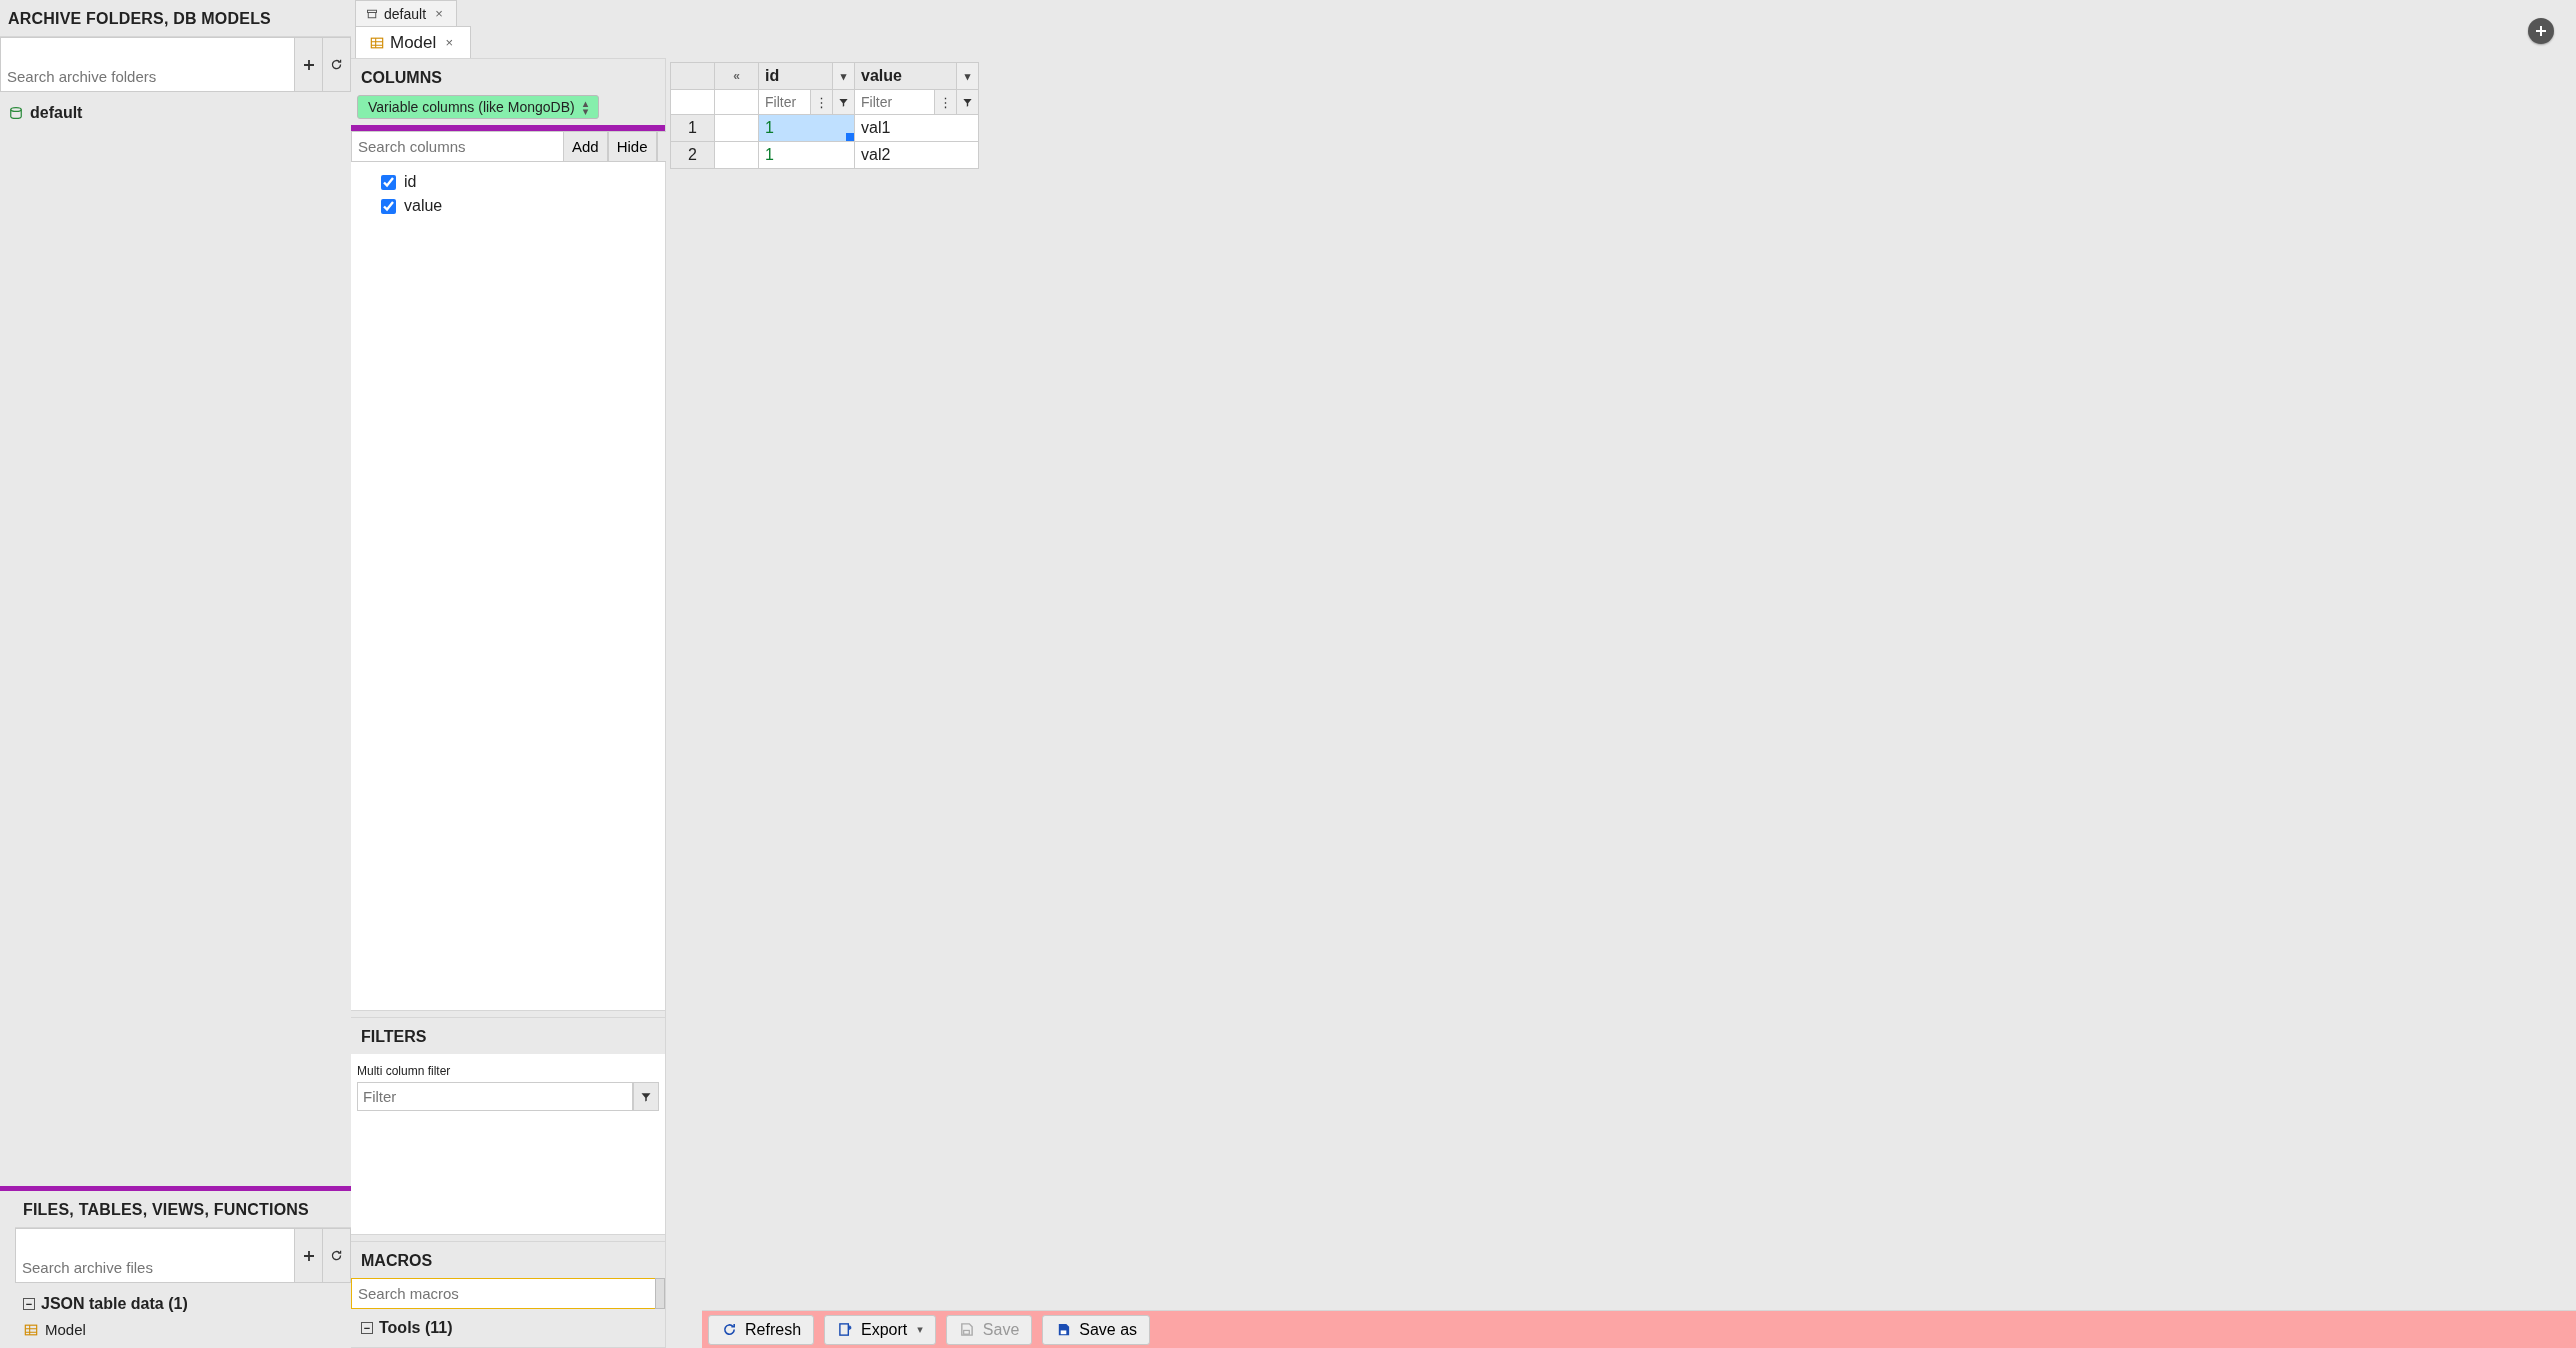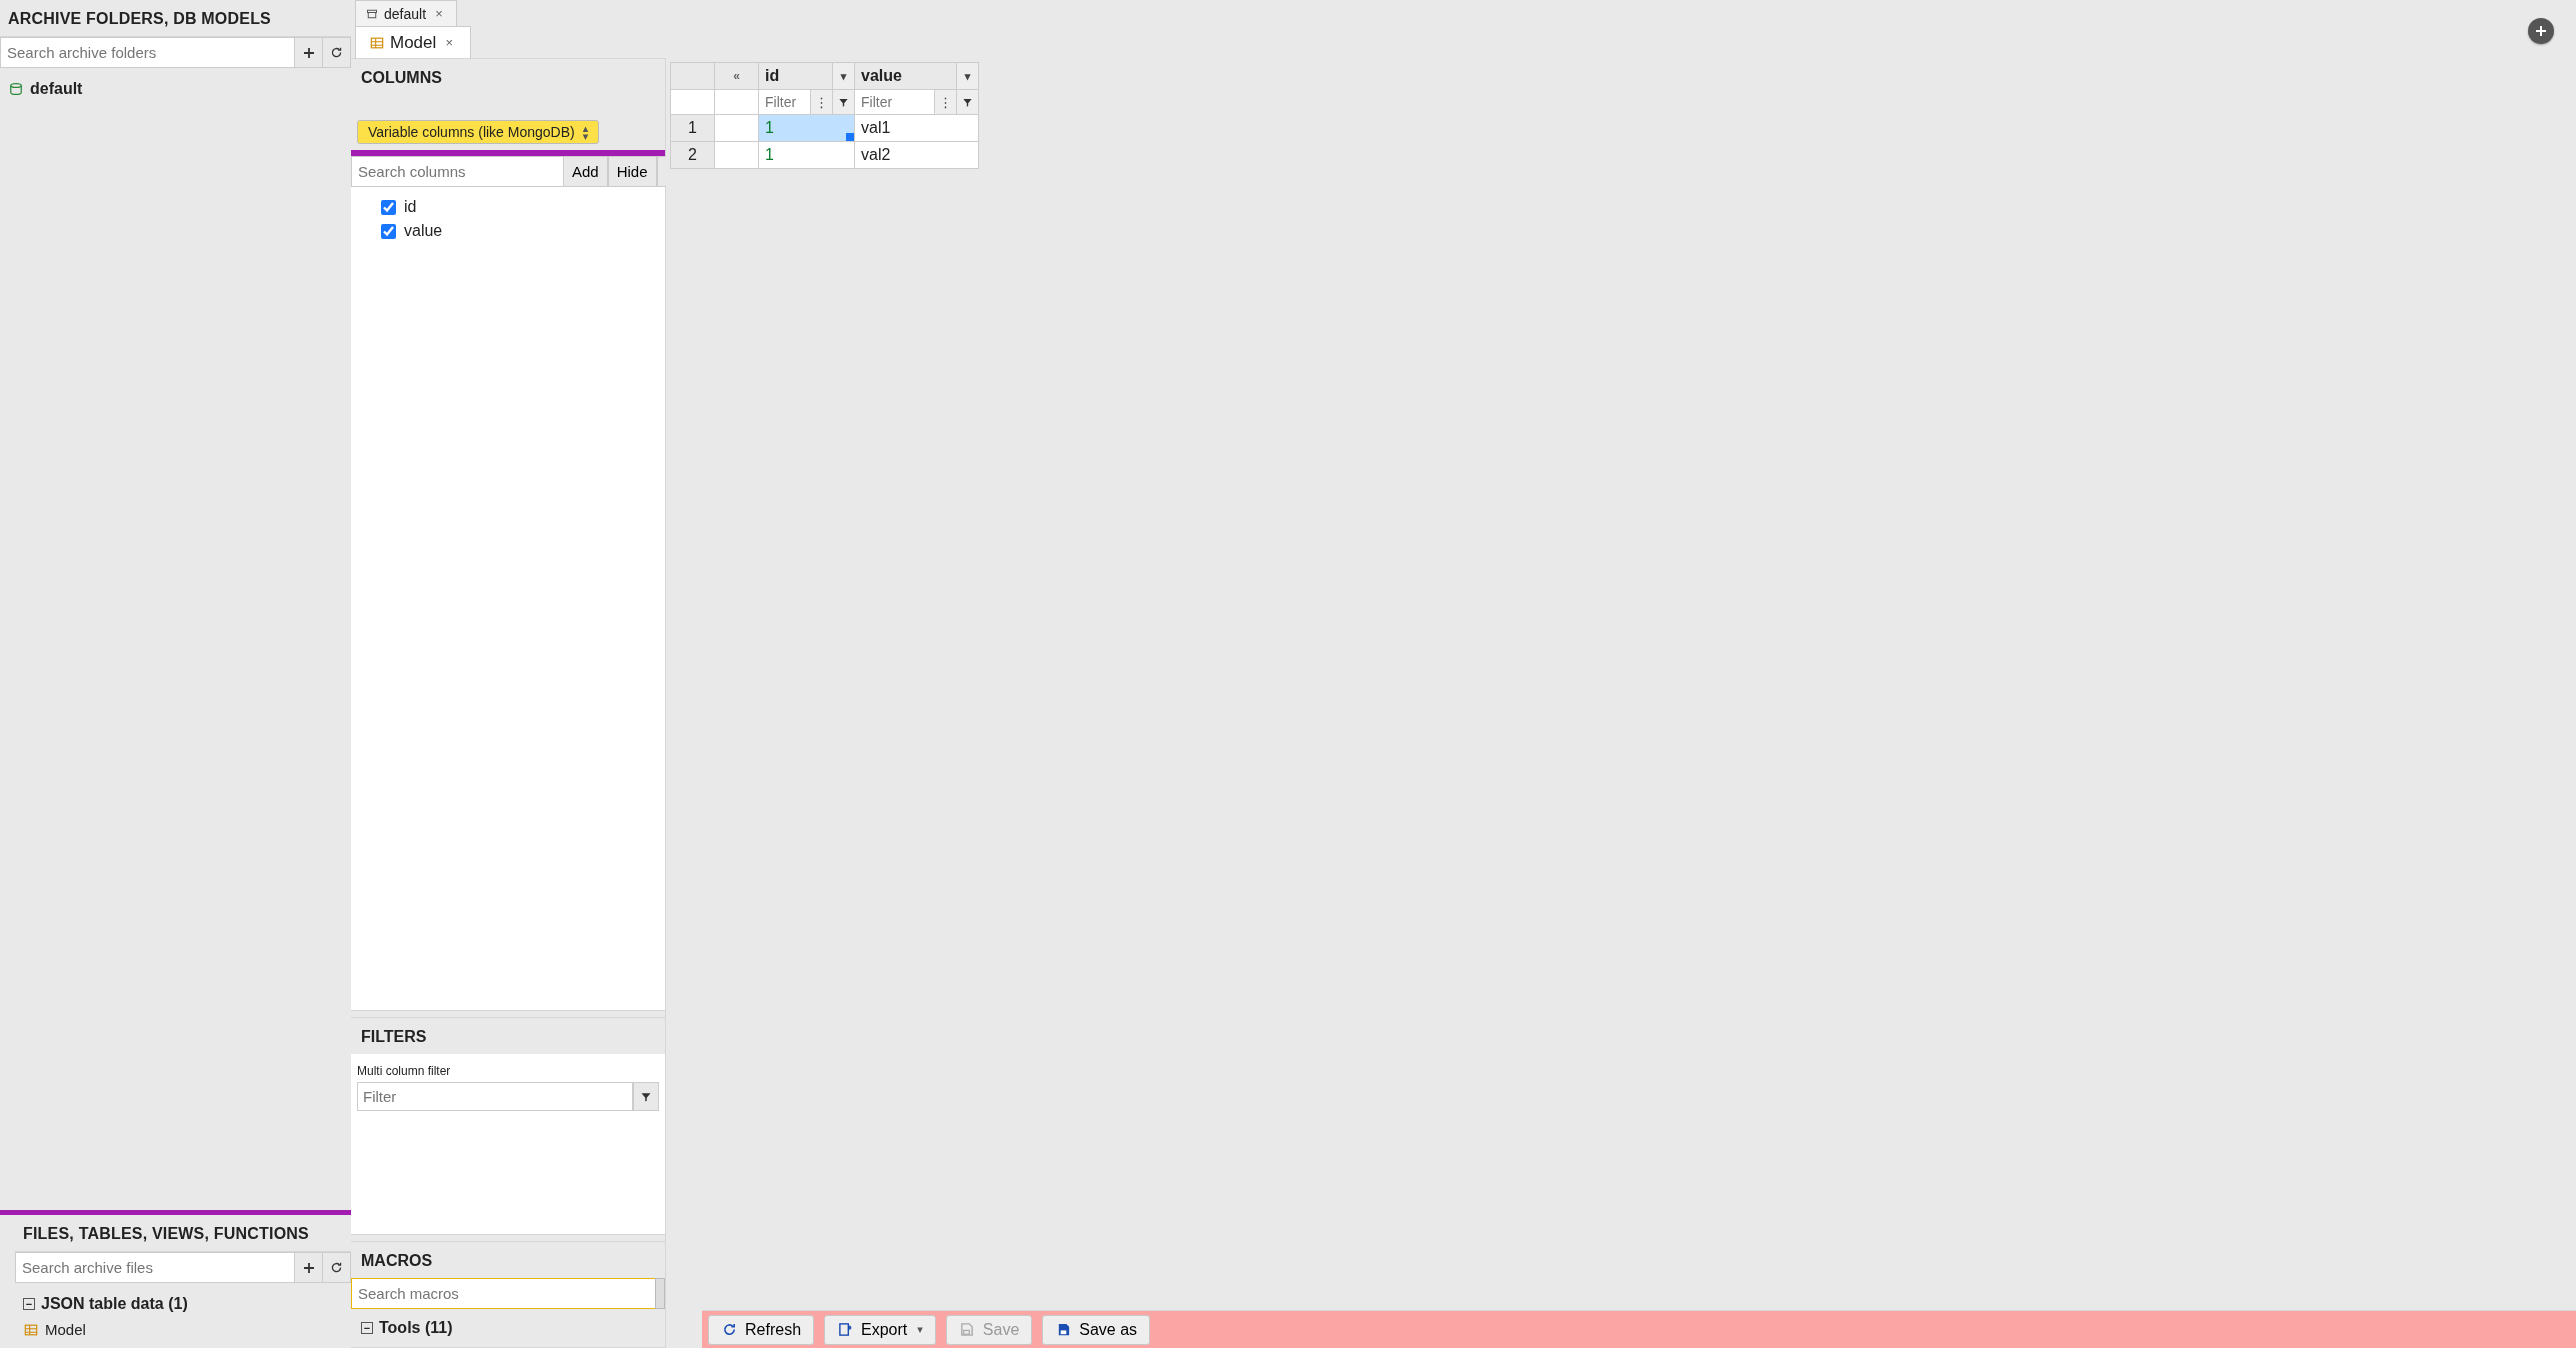--- a/index.html
+++ b/index.html
@@ -3,21 +3,21 @@
 <meta charset="utf-8">
 <style>
 * { box-sizing: border-box; margin: 0; padding: 0; }
 html, body { width: 100%; height: 100%; font-family: -apple-system, BlinkMacSystemFont, "Segoe UI", Arial, sans-serif; font-size: 15px; color: #222; background: #e9e9e9; overflow: hidden; }
 .app { display: flex; width: 100%; height: 100%; }
 
 
 .sidebar { width: 351px; display: flex; flex-direction: column; background: #e9e9e9; }
 .panel-header { font-weight: 700; font-size: 16px; padding: 10px 8px 8px 8px; background: #e9e9e9; border-bottom: 1px solid #d6d6d6; letter-spacing: 0.2px; }
 .search-row { display: flex; align-items: stretch; background: #fff; border: 1px solid #ccc; margin: 0 0 2px 0; }
-.search-row input { flex: 1; border: none; outline: none; padding: 6px 6px; font-size: 15px; background: transparent; }
+.search-row input { flex: 1; border: none; outline: none; padding: 6px 6px; font-size: 15px; background: transparent; margin-top: 24px; }
 .icon-btn { width: 28px; display: flex; align-items: center; justify-content: center; border: none; border-left: 1px solid #ccc; background: #e9e9e9; cursor: pointer; font-size: 15px; color: #333; }
 .icon-btn.small { width: 26px; }
 .tree { padding: 6px 6px; flex: 0 0 auto; }
 .tree-row { display: flex; align-items: center; gap: 6px; padding: 4px 2px; cursor: pointer; }
 .tree-row .ticon { width: 16px; height: 16px; display: inline-flex; align-items: center; justify-content: center; font-size: 13px; }
 .tree-row.bold { font-weight: 700; font-size: 16px; }
 .archive-tree { flex: 1 1 auto; overflow: auto; }
 .files-panel { flex: 0 0 auto; border-top: 5px solid #a21caf; padding-left: 15px; }
 .files-tree { padding: 6px 6px; }
 
@@ -32,21 +32,21 @@
 .tabstack { display:flex; flex-direction:column; }
 
 
 .content { flex: 1; display: flex; overflow: hidden; }
 
 
 .midcol { width: 315px; display: flex; flex-direction: column; border-right: 1px solid #d6d6d6; background: #e9e9e9; }
 .section { display: flex; flex-direction: column; border-top: 1px solid #d6d6d6; border-bottom: 1px solid #d6d6d6; margin-bottom: 6px; background: #e9e9e9; }
 .section-hdr { font-weight: 700; font-size: 16px; padding: 10px 10px 8px 10px; background: #e9e9e9; }
 .select-row { padding: 0 6px 6px 6px; }
-.select-pill { display: inline-flex; align-items: center; gap: 8px; border: 1px solid #bbb; border-radius: 3px; background: #fde047; padding: 3px 10px; font-size: 14px; cursor: pointer; margin-top: 25px; }
+.select-pill { display: inline-flex; align-items: center; gap: 8px; border: 1px solid #bbb; border-radius: 3px; background: #86efac; padding: 3px 10px; font-size: 14px; cursor: pointer; }
 .updown { font-size: 11px; line-height: 8px; color: #555; display:flex; flex-direction:column; }
 .col-search-row { display: flex; border-top: 6px solid #a21caf; }
 .col-search-row input { flex: 1; border: 1px solid #ccc; border-right: none; padding: 6px; font-size: 15px; outline: none; }
 .txt-btn { border: 1px solid #ccc; background: #e9e9e9; padding: 6px 8px; cursor: pointer; font-size: 15px; }
 .col-list { background: #fff; flex: 1; padding: 8px 30px; min-height: 239px; }
 .chk-row { display: flex; align-items: center; gap: 8px; padding: 3px 0; font-size: 16px; }
 .chk { width: 15px; height: 15px; accent-color: #1976ff; }
 .filter-body { padding: 4px 6px 6px 6px; background: #fff; min-height: 180px; }
 .filter-label { font-size: 12px; padding: 6px 0 4px 0; }
 .filter-input-row { display: flex; }

